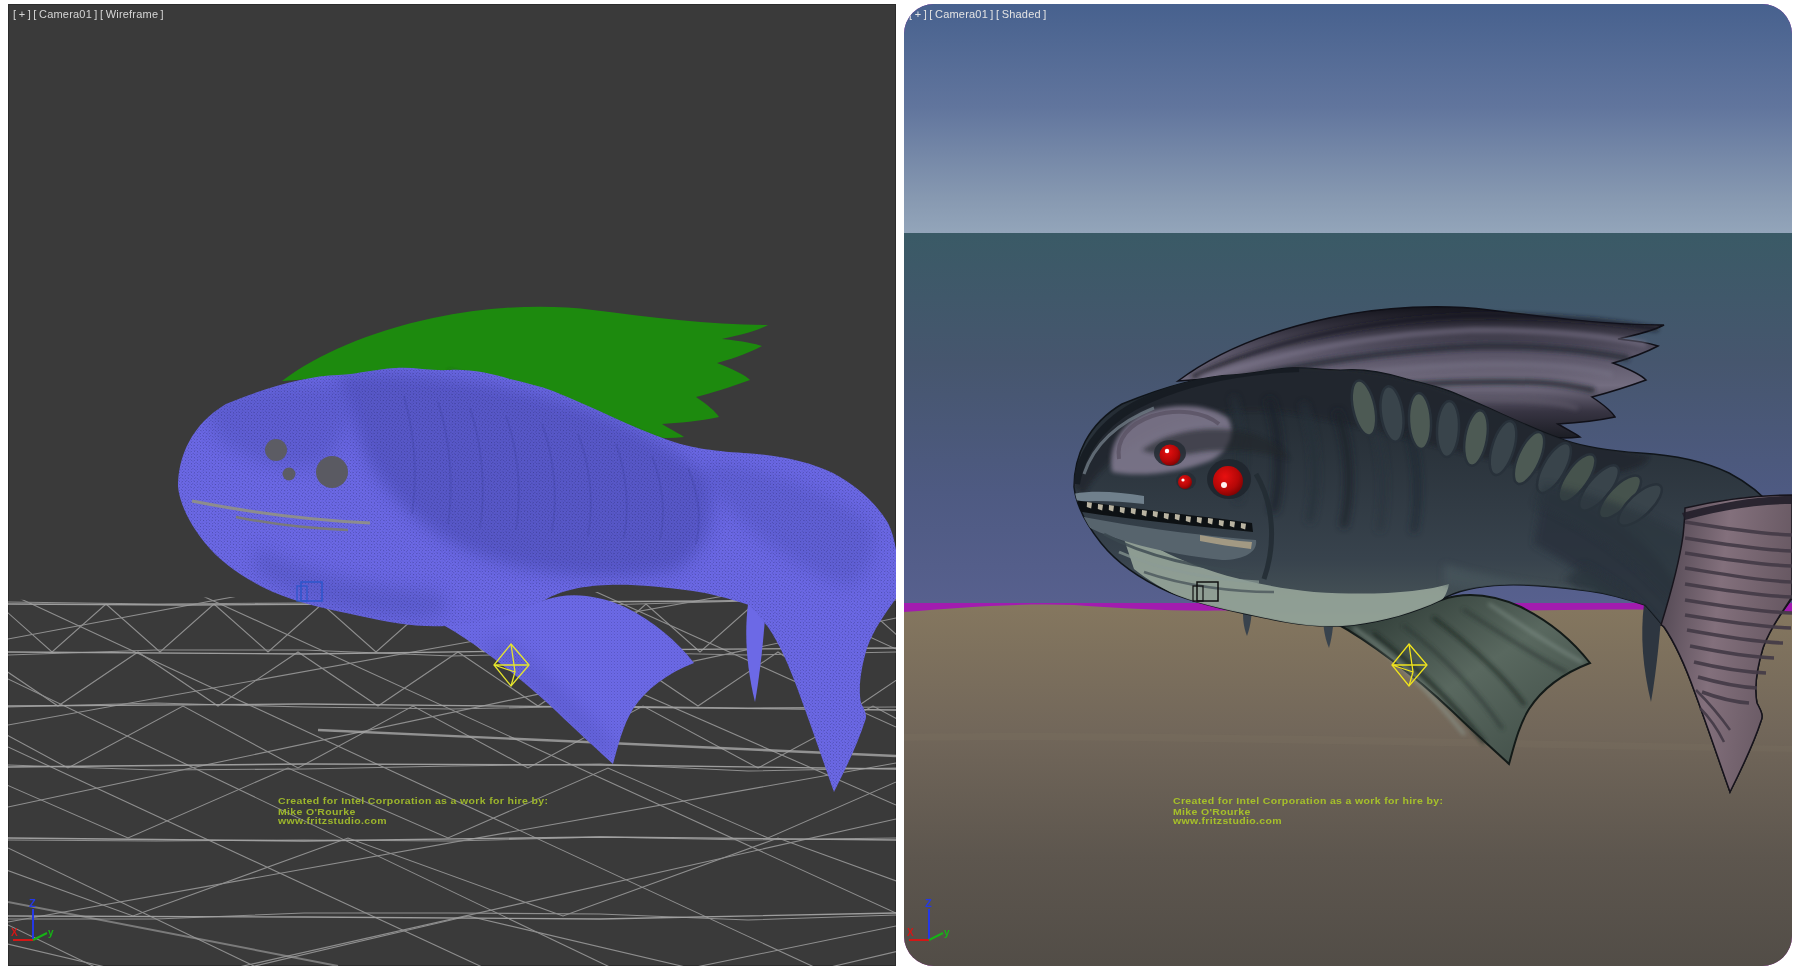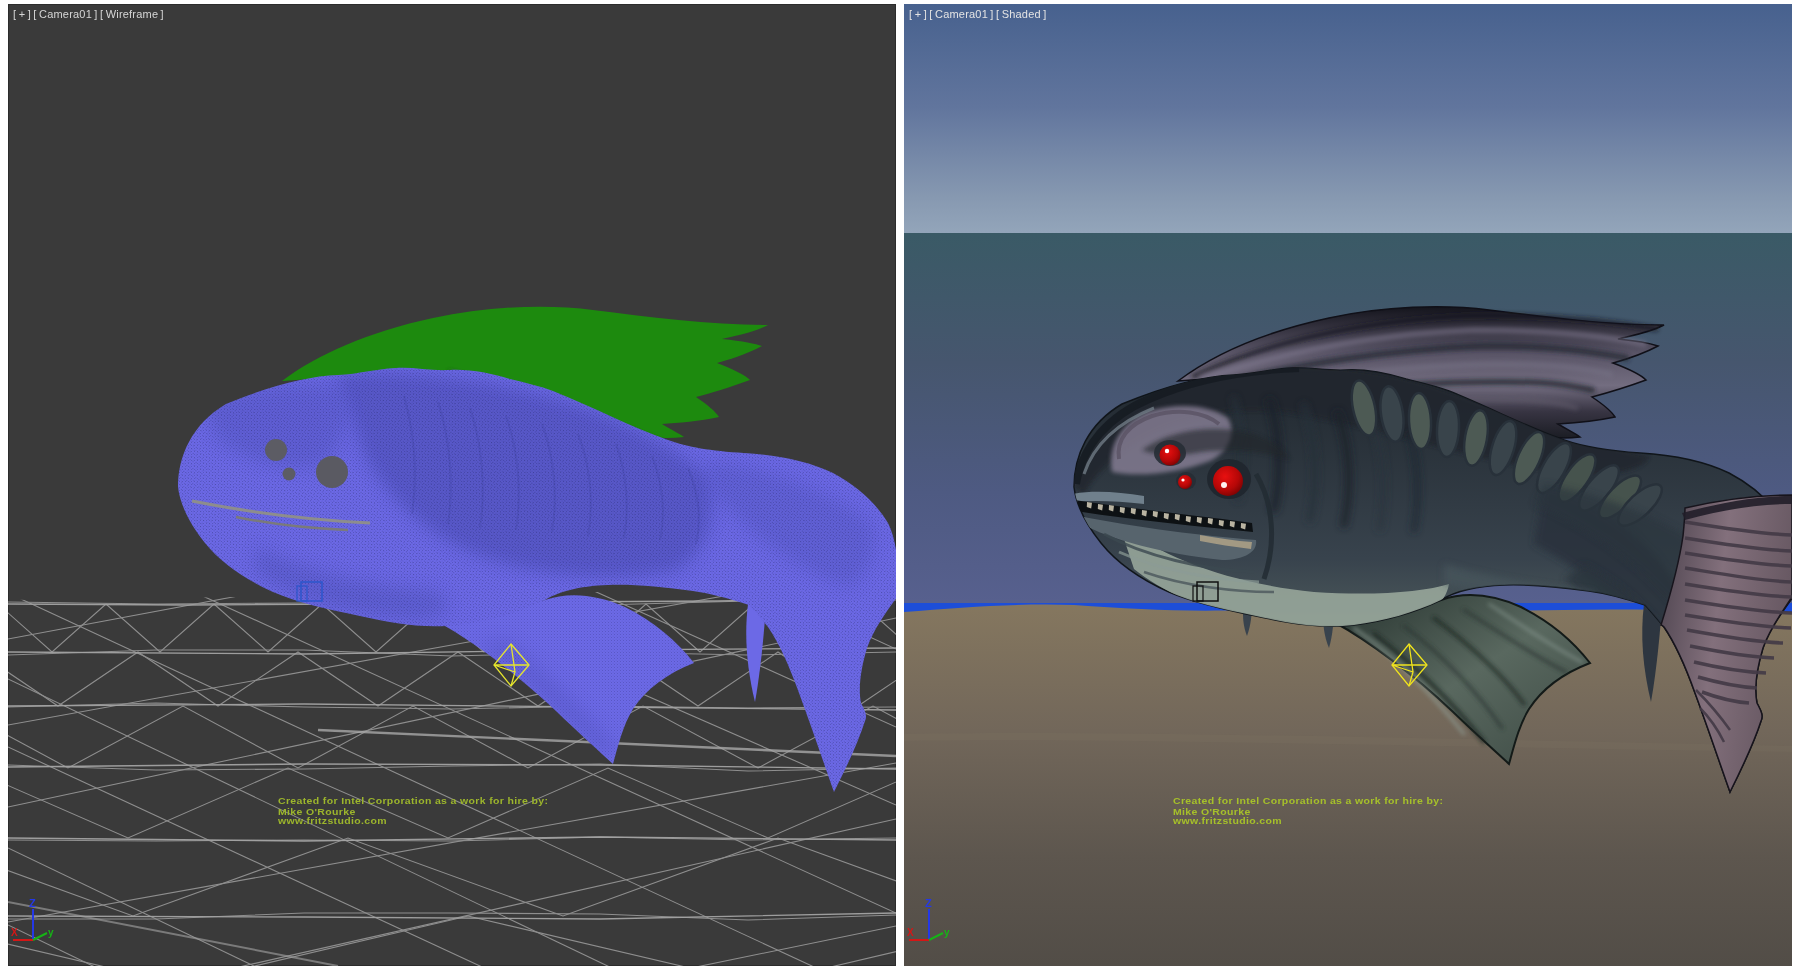--- a/index.html
+++ b/index.html
@@ -1,19 +1,19 @@
 <!DOCTYPE html>
 <html><head>
 <meta charset="utf-8">
 <style>
 html,body{margin:0;padding:0;background:#ffffff;width:1800px;height:978px;overflow:hidden;}
 body{font-family:"Liberation Sans",sans-serif;}
 .vp{position:absolute;top:4px;width:888px;height:962px;overflow:hidden;}
 #vpL{left:8px;background:#3a3a3a;box-shadow:inset 0 0 0 1px #2c2c2c;}
-#vpR{left:904px;background:#1d4ed8;}
+#vpR{left:904px;background:#a21caf;border-radius:30px;}
 .lbl{position:absolute;left:5px;top:4px;font-size:11px;color:#d6d6d6;letter-spacing:0.2px;z-index:30;}
 .credit{position:absolute;font-size:10.5px;font-weight:bold;line-height:10.5px;letter-spacing:0.35px;z-index:30;transform:scaleY(0.93);transform-origin:0 0;}
 svg{position:absolute;left:0;top:0;}
 </style>
 </head>
 <body>
 <div class="vp" id="vpL">
   <div class="lbl">[ + ] [ Camera01 ] [ Wireframe ]</div>
   <div class="credit" style="left:270px;top:792px;color:#9cb52c;">Created for Intel Corporation as a work for hire by:<br>Mike O'Rourke<br>www.fritzstudio.com</div>
   <svg width="888" height="962" viewBox="0 0 888 962">

